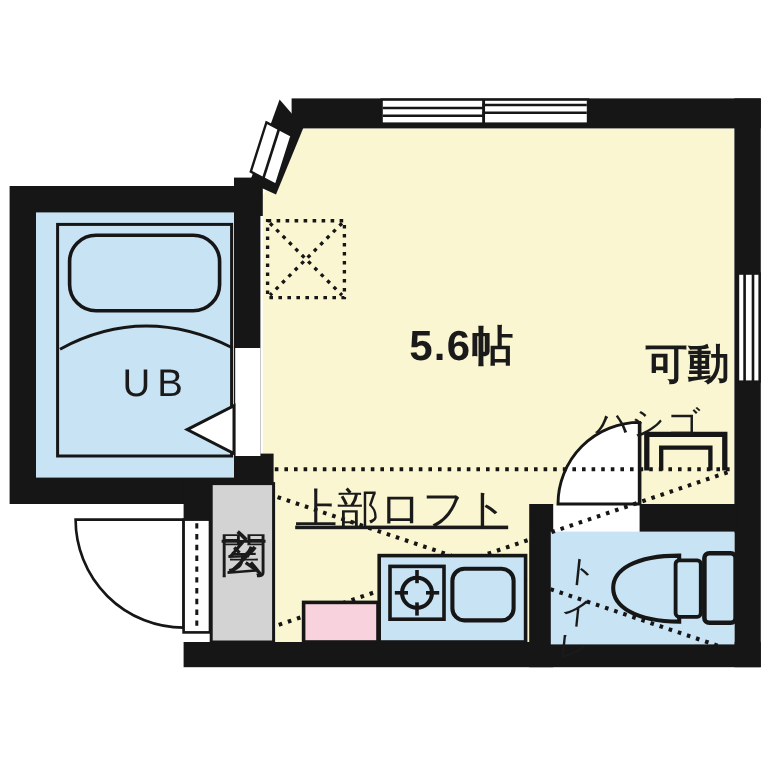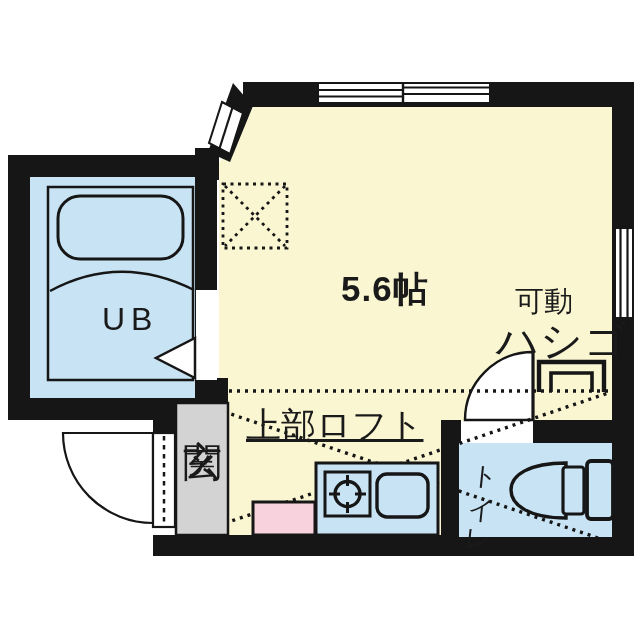--- a/index.html
+++ b/index.html
@@ -23,22 +23,22 @@
   .wet{fill:var(--wet-area-fill);}
   .outline{fill:none;stroke:var(--wall);}
   .wetline{fill:var(--wet-area-fill);stroke:var(--wall);}
   .white{fill:#fff;}
   .whiteline{fill:#fff;stroke:var(--wall);}
   .dots{fill:none;stroke:var(--wall);stroke-width:3.4;stroke-dasharray:3 5;}
   .dots2{fill:none;stroke:var(--wall);stroke-width:2.8;stroke-dasharray:3 4.5;}
   
   .lbl{position:absolute;color:#1a1a1a;white-space:nowrap;line-height:1.04;}
   .lbl-size{left:341px;top:271px;font-size:35px;letter-spacing:1px;font-weight:bold;}
-  .lbl-kadou{left:515px;top:286px;font-size:29px;}
-  .lbl-hashigo{left:496px;top:319px;font-size:42px;letter-spacing:1px;}
+  .lbl-kadou{left:538px;top:286px;font-size:35px;font-weight:bold;}
+  .lbl-hashigo{left:496px;top:338px;font-size:28px;letter-spacing:1px;}
   .lbl-loft{left:246px;top:407px;font-size:35px;text-decoration:underline;}
   .lbl-genkan{left:182px;top:408px;font-size:39px;writing-mode:vertical-rl;text-orientation:upright;letter-spacing:6px;}
   .lbl-ub{left:86px;top:303px;font-size:32px;letter-spacing:6px;margin-left:16px;}
   .lbl-toilet{left:469px;top:447px;font-size:26px;writing-mode:vertical-rl;text-orientation:upright;letter-spacing:3px;transform:rotate(6deg);}
 </style>
 </head>
 <body>
 
 <svg id="plan" viewBox="0 0 640 640" aria-hidden="true">
 

